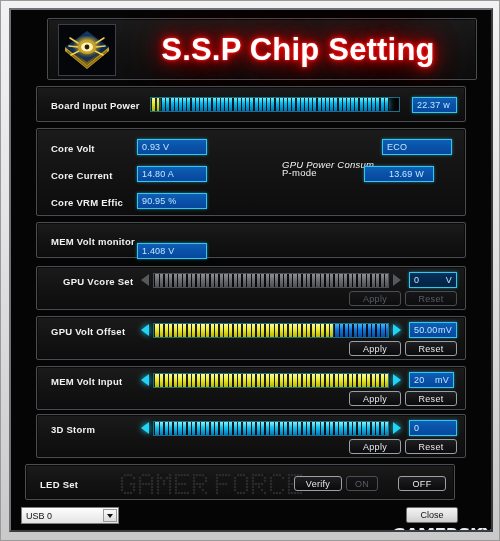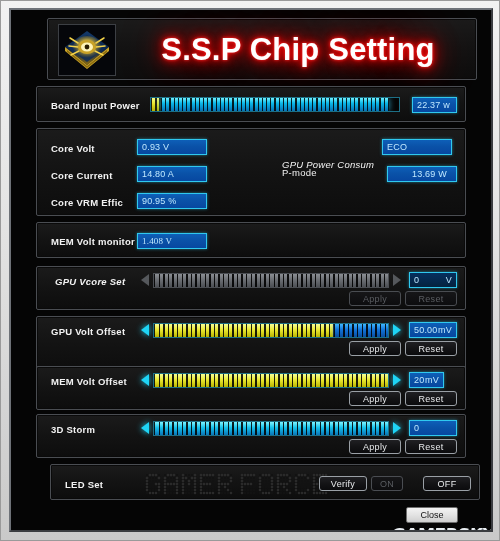--- a/index.html
+++ b/index.html
@@ -259,50 +259,50 @@
         <div class="lbl" style="left:14px;top:41px;">Core Current</div>
         <div class="field" style="left:100px;top:37px;width:70px;">14.80 A</div>
 
         <div class="lbl" style="left:14px;top:68px;">Core VRM Effic</div>
         <div class="field" style="left:100px;top:64px;width:70px;">90.95 %</div>
 
         <div class="lbl" style="left:245px;top:14px;font-weight:normal;margin-top:24px;">P-mode</div>
         <div class="field" style="left:345px;top:10px;width:70px;">ECO</div>
 
         <div class="lbl" style="left:245px;top:30px;font-weight:normal;font-style:italic;">GPU Power Consum</div>
-        <div class="field" style="left:350px;top:37px;width:70px;padding-left:24px;">13.69 W</div>
+        <div class="field" style="left:327px;top:37px;width:70px;padding-left:24px;">13.69 W</div>
       </div>
 
       <div class="panel" id="p-mem" style="left:25px;top:212px;width:430px;height:36px;">
         <div class="lbl" style="left:14px;top:13px;">MEM Volt monitor</div>
-        <div class="field" style="left:100px;top:10px;width:70px;font-family:Liberation Serif, serif;">1.408 V</div>
+        <div class="field" style="left:100px;top:20px;width:70px;">1.408 V</div>
       </div>
 
       <div id="controls-host">
           <div class="panel" style="left: 25px; top: 256px; width: 430px; height: 44px;">
-            <div class="lbl" style="left: 18px; top: 9px; font-style: italic;">GPU Vcore Set</div>
+            <div class="lbl" style="left: 26px; top: 9px;">GPU Vcore Set</div>
             <div class="slider" style="left: 104px; top: 5px; width: 260px;">
               <div class="arrow left off">
                 <i></i>
               </div>
               <div class="track off">
                 <div class="seg grey" style="left: 0%; width: 100%;"></div>
               </div>
               <div class="arrow right off">
                 <i></i>
               </div>
             </div>
             <div class="field dark" style="left: 372px; top: 5px; width: 48px;">
               <span>0</span>
               <span class="unit">V</span>
             </div>
             <div class="btn dis" style="left: 312px; top: 24px; width: 52px;">Apply</div>
             <div class="btn dis" style="left: 368px; top: 24px; width: 52px;">Reset</div>
           </div>
-          <div class="panel" style="left: 25px; top: 306px; width: 430px; height: 56px;">
+          <div class="panel" style="left: 25px; top: 306px; width: 430px; height: 44px;">
             <div class="lbl" style="left: 14px; top: 9px;">GPU Volt Offset</div>
             <div class="slider" style="left: 104px; top: 5px; width: 260px;">
               <div class="arrow left">
                 <i></i>
               </div>
               <div class="track">
                 <div class="seg yellow" style="left: 0%; width: 77%;"></div>
                 <div class="seg blue" style="left: 77%; width: 23%;"></div>
               </div>
               <div class="arrow right">
@@ -310,33 +310,33 @@
               </div>
             </div>
             <div class="field" style="left: 372px; top: 5px; width: 48px;">
               <span>50.00</span>
               <span class="unit">mV</span>
             </div>
             <div class="btn" style="left: 312px; top: 24px; width: 52px;">Apply</div>
             <div class="btn" style="left: 368px; top: 24px; width: 52px;">Reset</div>
           </div>
           <div class="panel" style="left: 25px; top: 356px; width: 430px; height: 44px;">
-            <div class="lbl" style="left: 14px; top: 9px;">MEM Volt Offset</div>
+            <div class="lbl" style="left: 14px; top: 9px;">MEM Volt Input</div>
             <div class="slider" style="left: 104px; top: 5px; width: 260px;">
               <div class="arrow left">
                 <i></i>
               </div>
               <div class="track">
                 <div class="seg yellow" style="left: 0%; width: 100%;"></div>
               </div>
               <div class="arrow right">
                 <i></i>
               </div>
             </div>
-            <div class="field" style="left: 372px; top: 5px; width: 35px;">
+            <div class="field" style="left: 372px; top: 5px; width: 45px;">
               <span>20</span>
               <span class="unit">mV</span>
             </div>
             <div class="btn" style="left: 312px; top: 24px; width: 52px;">Apply</div>
             <div class="btn" style="left: 368px; top: 24px; width: 52px;">Reset</div>
           </div>
           <div class="panel" style="left: 25px; top: 404px; width: 430px; height: 44px;">
             <div class="lbl" style="left: 14px; top: 9px;">3D Storm</div>
             <div class="slider" style="left: 104px; top: 5px; width: 260px;">
               <div class="arrow left">
@@ -350,21 +350,21 @@
               </div>
             </div>
             <div class="field" style="left: 372px; top: 5px; width: 48px;">
               <span>0</span>
             </div>
             <div class="btn" style="left: 312px; top: 24px; width: 52px;">Apply</div>
             <div class="btn" style="left: 368px; top: 24px; width: 52px;">Reset</div>
           </div>
         </div>
 
-      <div class="panel" id="p-led" style="left:39px;top:454px;width:430px;height:36px;">
+      <div class="panel" id="p-led" style="left:14px;top:454px;width:430px;height:36px;">
         <div class="lbl" style="left:14px;top:14px;">LED Set</div>
         <div id="ledmatrix" style="left:95px;top:9px;">
             <div class="ledword">
               <div class="ledchar">
                 <span></span>
                 <span class="on"></span>
                 <span class="on"></span>
                 <span class="on"></span>
                 <span></span>
                 <span class="on"></span>
@@ -733,18 +733,24 @@
                 <span class="on"></span>
                 <span class="on"></span>
               </div>
             </div>
           </div>
         <div class="btn" style="left:268px;top:11px;width:48px;">Verify</div>
         <div class="btn dis" style="left:320px;top:11px;width:32px;">ON</div>
         <div class="btn" style="left:372px;top:11px;width:48px;">OFF</div>
       </div>
 
+      <div id="usb-select">
+        <span>USB 0</span>
+        <span id="usb-arrow">
+            <i></i>
+          </span>
+      </div>
       <div id="close-btn">Close</div>
       <div id="watermark">GAMERSKY</div>
 
     </div>
   </div>
 </div>
 
 </body></html>

